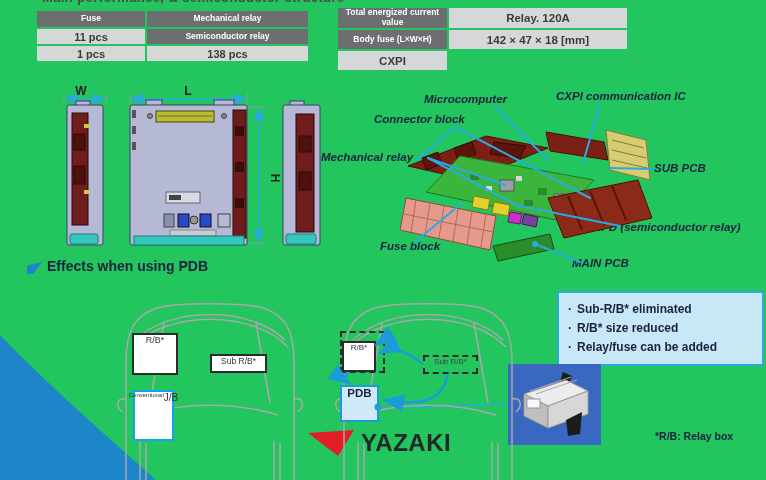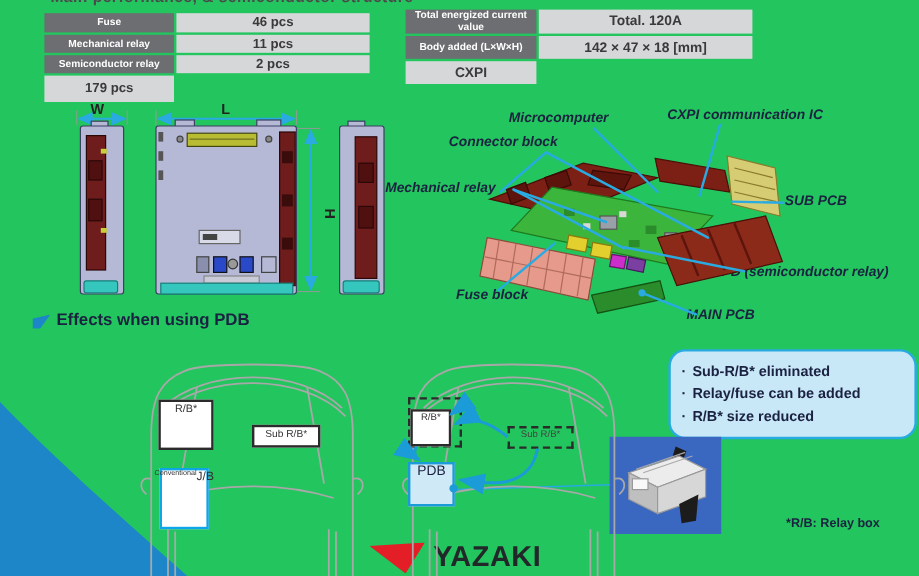--- a/index.html
+++ b/index.html
@@ -37,71 +37,70 @@
   
   .effects-heading {
     position:absolute; left:47px; top:258px; font-size:14px; font-weight:bold; color:#1b2140;
   }
   .section-marker {
     position:absolute; left:27px; top:262px; width:15px; height:12px; background:#1d86c8;
     clip-path:polygon(0 30%, 100% 0, 42% 100%, 0 100%);
   }
   .effects-box {
     position:absolute; left:557px; top:291px; width:185px; padding:7px 9px;
-    background:#c8e8f7; border:2.5px solid #29abe2; border-radius:14px;
+    background:#c8e8f7; border:2.5px solid #29abe2; border-radius:2px;
   }
   .effects-box .line { font-size:12px; font-weight:bold; color:#1b2140; line-height:19px; white-space:nowrap; }
   .effects-box .dot { margin-right:5px; }
 
   
   .car { position:absolute; width:196px; height:197px; z-index:2; }
   #car-before { left:112px; top:283px; }
   #car-after  { left:328px; top:283px; width:200px; }
   .car svg.outline { position:absolute; left:0; top:0; }
   .box { position:absolute; display:flex; align-items:flex-start; justify-content:center; box-sizing:border-box; background:#fff; }
   .box.black  { border:2.5px solid #2b2b2b; font-size:9px; color:#333; font-weight:normal; }
   .box.thin   { border:2px solid #2b2b2b; font-size:8.5px; color:#333; }
   .box.dashed { border:2px dashed #2b2b2b; background:transparent; font-size:8px; color:#444; }
   .box.blue   { border:2px solid #0ea5e9; flex-direction:row; color:#333; }
-  .box.pdb    { border:2.5px solid #1b9cd8; background:#cfe9f7; font-size:11.5px; font-weight:normal; color:#1b2140; }
+  .box.pdb    { border:2.5px solid #1b9cd8; background:#cfe9f7; font-size:11.5px; font-weight:bold; color:#1b2140; }
   .jb-top { font-size:6px; line-height:7px; }
   .jb-bottom { font-size:10px; line-height:11px; }
 
   
   .photo { position:absolute; left:508px; top:364px; width:93px; height:81px; background:#3a67c0; }
 
   .footnote { position:absolute; left:655px; top:430px; font-size:10.5px; font-weight:bold; color:#1b2140; white-space:nowrap; }
 
   
-  .logo { position:absolute; left:308px; top:452px; display:flex; align-items:center; gap:7px; }
+  .logo { position:absolute; left:308px; top:430px; display:flex; align-items:center; gap:7px; }
   .logo .word { font-size:24px; font-weight:bold; color:#22272a; letter-spacing:0.5px; line-height:26px; }
 
   .noptr { pointer-events:none; }
 </style>
 </head>
 <body>
 
 <div class="slide">
 
   <div class="cropped-title">Main performance, &amp; semiconductor structure</div>
 
   <div class="tbl" id="component-table">
     <div class="h">Fuse</div>
-    <div class="v">46 pcs</div>
     <div class="h">Mechanical relay</div>
     <div class="v">11 pcs</div>
     <div class="h">Semiconductor relay</div>
-    <div class="v">2 pcs</div>
-    <div class="v">179 pcs</div>
+    <div class="v">1 pcs</div>
+    <div class="v">138 pcs</div>
   </div>
 
   <div class="tbl" id="spec-table">
     <div class="h">Total energized current value</div>
-    <div class="v">Total. 120A</div>
-    <div class="h">Body added (L×W×H)</div>
+    <div class="v">Relay. 120A</div>
+    <div class="h">Body fuse (L×W×H)</div>
     <div class="v">142 × 47 × 18 [mm]</div>
     <div class="v">CXPI</div>
   </div>
 
   <svg class="abs" style="left:28px; top:86px;" width="300" height="172" viewBox="0 0 300 172">
     <defs>
       <marker id="dimarrow" markerWidth="9" markerHeight="8" refX="7" refY="3.5" orient="auto-start-reverse">
         <path d="M0,0 L8,3.5 L0,7 Z" fill="#29abe2"></path>
       </marker>
     </defs>
@@ -312,24 +311,24 @@
 
   <svg class="abs noptr" style="left:376px; top:398px; z-index:1;" width="134" height="14" viewBox="0 0 134 14">
     <line x1="2" y1="10" x2="132" y2="6" stroke="#29abe2" stroke-width="1.3"></line>
   </svg>
 
   <div class="effects-box">
     <div class="line">
       <span class="dot">·</span><span>Sub-R/B* eliminated</span>
     </div>
     <div class="line">
+      <span class="dot">·</span><span>R/B* size reduced</span>
+    </div>
+    <div class="line">
       <span class="dot">·</span><span>Relay/fuse can be added</span>
-    </div>
-    <div class="line">
-      <span class="dot">·</span><span>R/B* size reduced</span>
     </div>
   </div>
 
   <div class="photo">
     <svg width="93" height="81" viewBox="0 0 93 81">
       <polygon points="55,8 64,12 60,22 52,18" fill="#1c1c1c"></polygon>
       <polygon points="16,30 58,16 80,27 40,42" fill="#ececec" stroke="#9a9a9a"></polygon>
       <polygon points="16,30 40,42 40,64 16,52" fill="#bfbfbf" stroke="#9a9a9a"></polygon>
       <polygon points="40,42 80,27 80,50 40,64" fill="#d7d7d7" stroke="#9a9a9a"></polygon>
       <line x1="22" y1="27" x2="63" y2="13" stroke="#aaa"></line>

